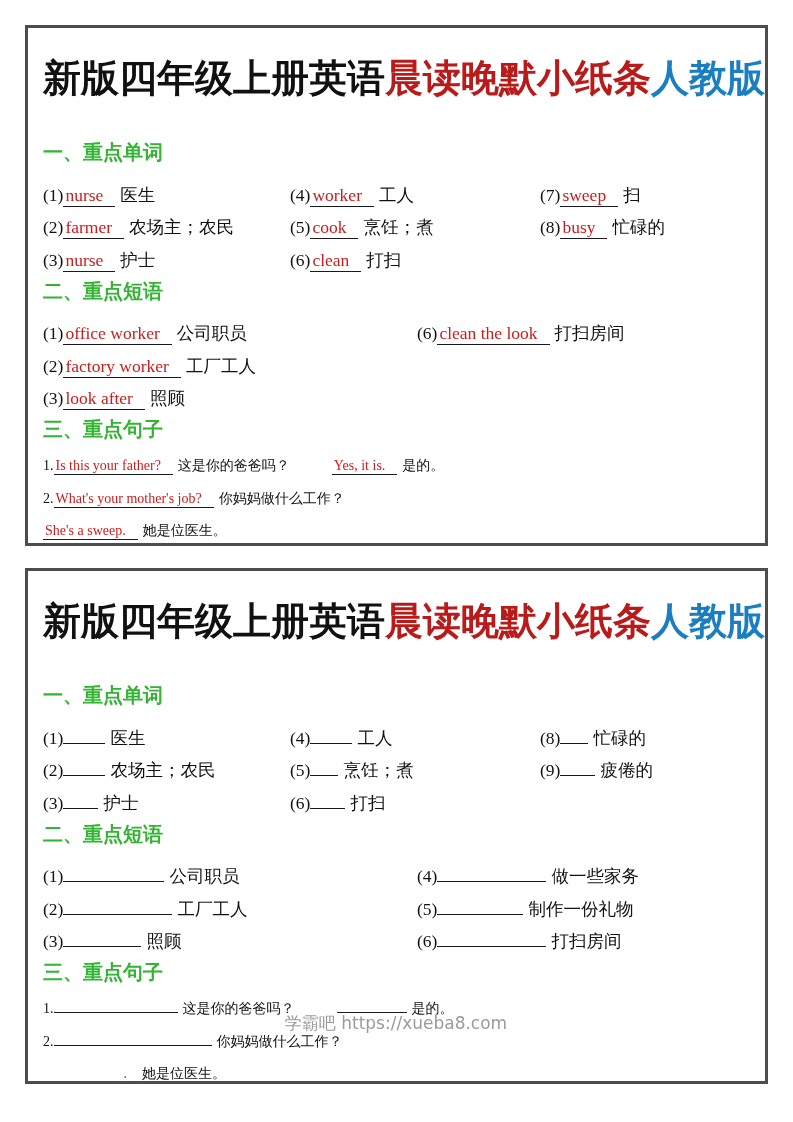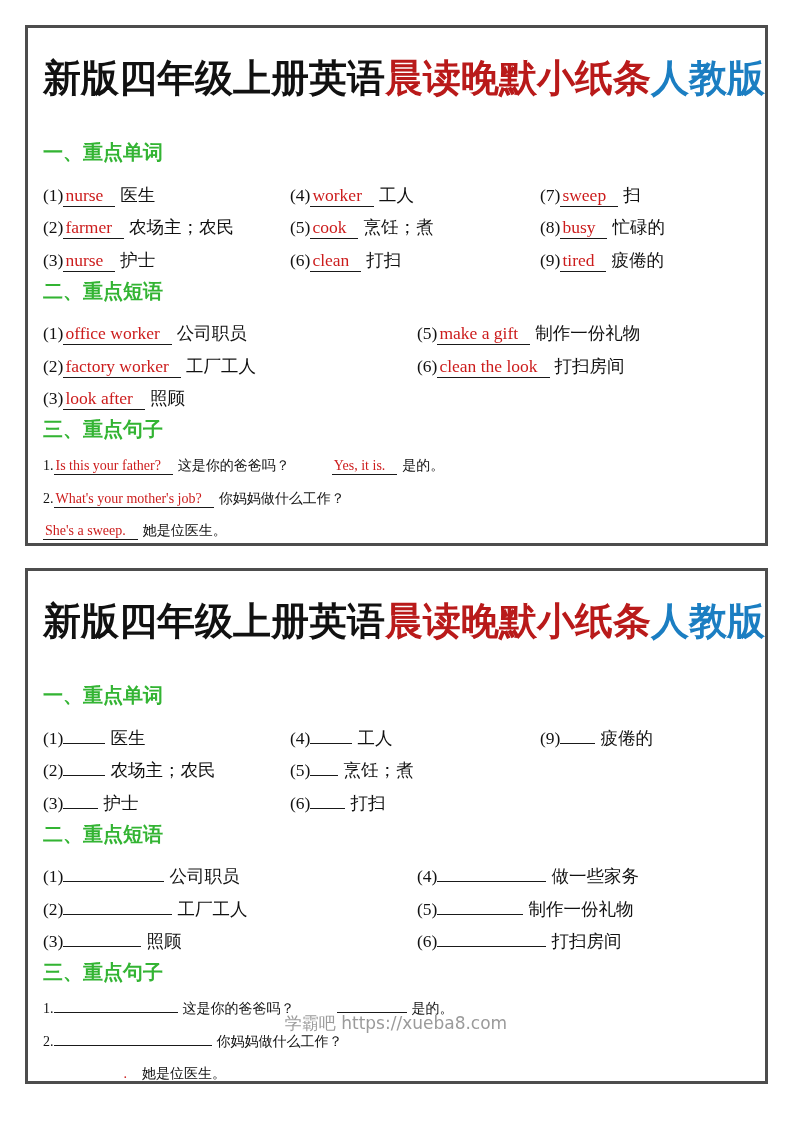--- a/index.html
+++ b/index.html
@@ -114,29 +114,27 @@
   <h2 class="heading">一、重点单词</h2>
   <div class="grid words">
       <span class="item"><span class="num">(1)</span><span class="ans">nurse</span><span class="zh">医生</span></span>
       <span class="item"><span class="num">(2)</span><span class="ans">farmer</span><span class="zh">农场主；农民</span></span>
       <span class="item"><span class="num">(3)</span><span class="ans">nurse</span><span class="zh">护士</span></span>
       <span class="item"><span class="num">(4)</span><span class="ans">worker</span><span class="zh">工人</span></span>
       <span class="item"><span class="num">(5)</span><span class="ans">cook</span><span class="zh">烹饪；煮</span></span>
       <span class="item"><span class="num">(6)</span><span class="ans">clean</span><span class="zh">打扫</span></span>
       <span class="item"><span class="num">(7)</span><span class="ans">sweep</span><span class="zh">扫</span></span>
       <span class="item"><span class="num">(8)</span><span class="ans">busy</span><span class="zh">忙碌的</span></span>
-      <span class="item"><span class="num">(9)</span><span class="ans">tired</span><span class="zh">疲倦的</span></span>
     </div>
 
   <h2 class="heading later">二、重点短语</h2>
   <div class="grid phrases">
       <span class="item"><span class="num">(1)</span><span class="ans">office worker</span><span class="zh">公司职员</span></span>
       <span class="item"><span class="num">(2)</span><span class="ans">factory worker</span><span class="zh">工厂工人</span></span>
       <span class="item"><span class="num">(3)</span><span class="ans">look after</span><span class="zh">照顾</span></span>
-      <span class="item"><span class="num">(5)</span><span class="ans">make a gift</span><span class="zh">制作一份礼物</span></span>
       <span class="item"><span class="num">(6)</span><span class="ans">clean the look</span><span class="zh">打扫房间</span></span>
     </div>
 
   <h2 class="heading later">三、重点句子</h2>
   <div class="sentences">
     <p class="sline"><span class="snum">1.</span><span class="ans">Is this your father?</span><span class="zh">这是你的爸爸吗？</span><span class="gap"></span><span class="ans">Yes, it is.</span><span class="zh">是的。</span></p>
     <p class="sline"><span class="snum">2.</span><span class="ans">What's your mother's job?</span><span class="zh">你妈妈做什么工作？</span></p>
     <p class="sline"><span class="ans">She's a sweep.</span><span class="zh">她是位医生。</span></p>
   </div>
 </section>
@@ -147,20 +145,21 @@
   </h1>
 
   <h2 class="heading">一、重点单词</h2>
   <div class="grid words">
       <span class="item"><span class="num">(1)</span><span class="blank" style="width: 42px;"></span><span class="zh">医生</span></span>
       <span class="item"><span class="num">(2)</span><span class="blank" style="width: 42px;"></span><span class="zh">农场主；农民</span></span>
       <span class="item"><span class="num">(3)</span><span class="blank" style="width: 35px;"></span><span class="zh">护士</span></span>
       <span class="item"><span class="num">(4)</span><span class="blank" style="width: 42px;"></span><span class="zh">工人</span></span>
       <span class="item"><span class="num">(5)</span><span class="blank" style="width: 28px;"></span><span class="zh">烹饪；煮</span></span>
       <span class="item"><span class="num">(6)</span><span class="blank" style="width: 35px;"></span><span class="zh">打扫</span></span>
+      <span class="item"><span class="num">(8)</span><span class="blank" style="width: 28px;"></span><span class="zh">忙碌的</span></span>
       <span class="item"><span class="num">(9)</span><span class="blank" style="width: 35px;"></span><span class="zh">疲倦的</span></span>
     </div>
 
   <h2 class="heading later">二、重点短语</h2>
   <div class="grid phrases">
       <span class="item"><span class="num">(1)</span><span class="blank" style="width: 101px;"></span><span class="zh">公司职员</span></span>
       <span class="item"><span class="num">(2)</span><span class="blank" style="width: 109px;"></span><span class="zh">工厂工人</span></span>
       <span class="item"><span class="num">(3)</span><span class="blank" style="width: 78px;"></span><span class="zh">照顾</span></span>
       <span class="item"><span class="num">(4)</span><span class="blank" style="width: 109px;"></span><span class="zh">做一些家务</span></span>
       <span class="item"><span class="num">(5)</span><span class="blank" style="width: 86px;"></span><span class="zh">制作一份礼物</span></span>

